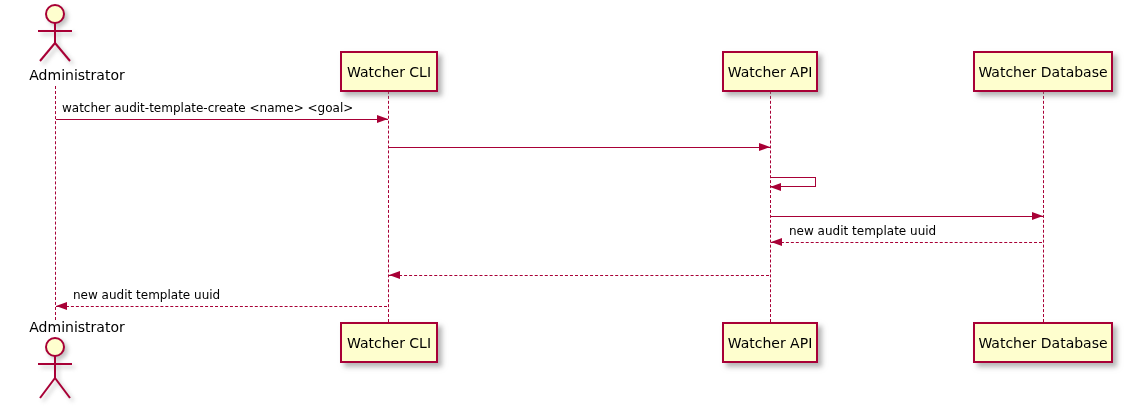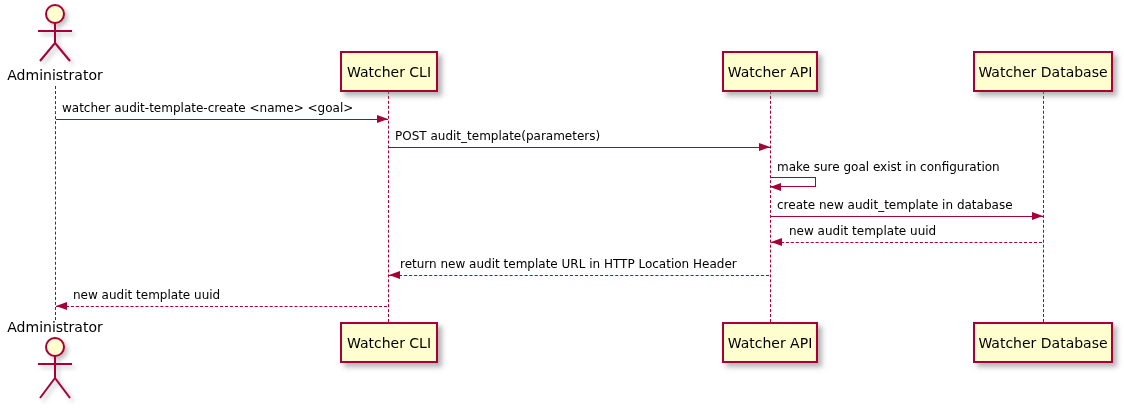--- a/index.html
+++ b/index.html
@@ -18,21 +18,21 @@
   .pbox{
     position:absolute;height:41px;box-sizing:border-box;
     background:var(--fill);border:2px solid var(--line);
     box-shadow:4px 4px 5px rgba(120,120,120,0.55);
     display:flex;align-items:center;justify-content:center;
     font-size:14px;color:var(--text);white-space:nowrap;
   }
 
   
   .actor-svg{position:absolute;filter:drop-shadow(3px 3px 2px rgba(120,120,120,0.45));}
-  .actor-label{position:absolute;width:110px;text-align:center;font-size:14px;color:var(--text);white-space:nowrap;}
+  .actor-label{position:absolute;width:110px;text-align:center;font-size:14px;color:var(--text);white-space:nowrap;padding-left:22px;}
 
   
   .msg-label{position:absolute;font-size:12px;color:var(--text);white-space:nowrap;}
   .msg-line{position:absolute;height:0;border-top:1px solid var(--line);}
   .msg-line.dashed{border-top-style:dashed;}
   .arrow{position:absolute;width:0;height:0;border-top:4px solid transparent;border-bottom:4px solid transparent;}
   .arrow.right{border-left:11px solid var(--line);}
   .arrow.left{border-right:11px solid var(--line);}
   .self-loop{position:absolute;box-sizing:border-box;
     border-top:1px solid var(--line);border-right:1px solid var(--line);border-bottom:1px solid var(--line);}
@@ -103,37 +103,33 @@
   <div class="actor-label" id="actor-top-label">Administrator</div>
 
   <div class="pbox" id="top-box-cli">Watcher CLI</div>
   <div class="pbox" id="top-box-api">Watcher API</div>
   <div class="pbox" id="top-box-db">Watcher Database</div>
 
   <div class="msg-label" id="m1-label">watcher audit-template-create &lt;name&gt; &lt;goal&gt;</div>
   <div class="msg-line" id="m1-line"></div>
   <div class="arrow right" id="m1-arrow"></div>
 
-  <div class="msg-label" id="m2-label">POST audit_template(parameters)</div>
   <div class="msg-line" id="m2-line"></div>
   <div class="arrow right" id="m2-arrow"></div>
 
-  <div class="msg-label" id="m3-label">make sure goal exist in configuration</div>
   <div class="self-loop" id="m3-loop"></div>
   <div class="arrow left" id="m3-arrow"></div>
 
-  <div class="msg-label" id="m4-label">create new audit_template in database</div>
   <div class="msg-line" id="m4-line"></div>
   <div class="arrow right" id="m4-arrow"></div>
 
   <div class="msg-label" id="m5-label">new audit template uuid</div>
   <div class="msg-line dashed" id="m5-line"></div>
   <div class="arrow left" id="m5-arrow"></div>
 
-  <div class="msg-label" id="m6-label">return new audit template URL in HTTP Location Header</div>
   <div class="msg-line dashed" id="m6-line"></div>
   <div class="arrow left" id="m6-arrow"></div>
 
   <div class="msg-label" id="m7-label">new audit template uuid</div>
   <div class="msg-line dashed" id="m7-line"></div>
   <div class="arrow left" id="m7-arrow"></div>
 
   <div class="pbox" id="bottom-box-cli">Watcher CLI</div>
   <div class="pbox" id="bottom-box-api">Watcher API</div>
   <div class="pbox" id="bottom-box-db">Watcher Database</div>

